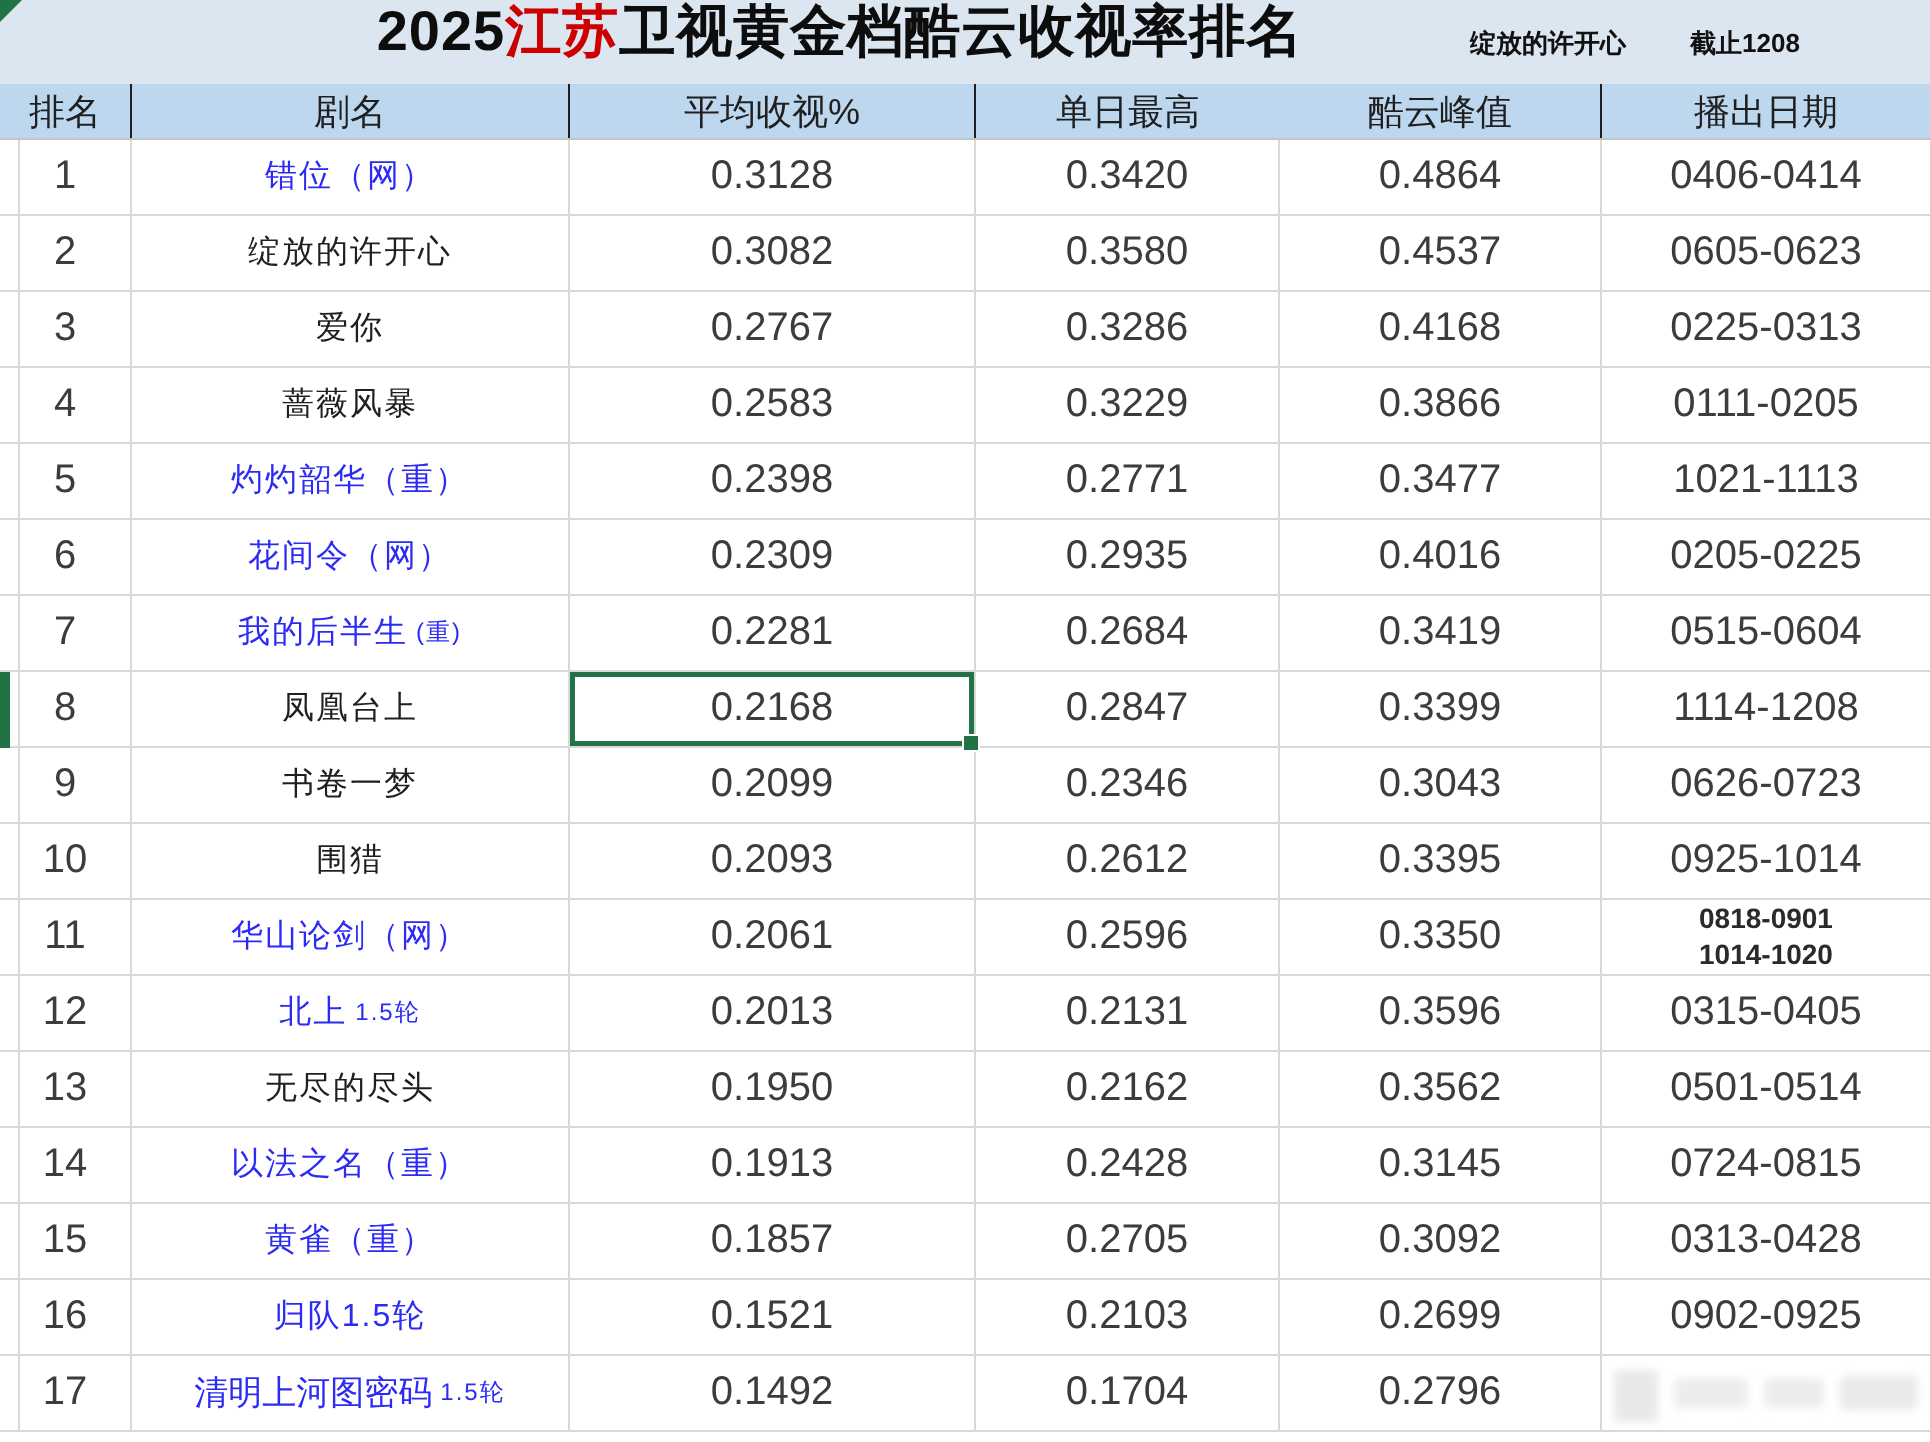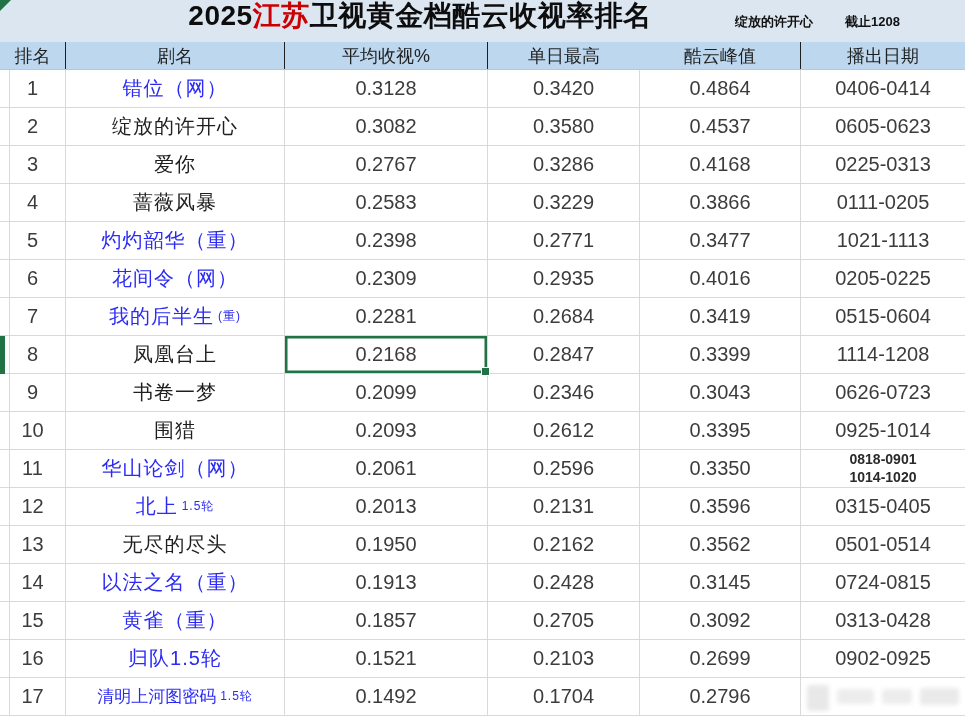--- a/index.html
+++ b/index.html
@@ -65,21 +65,21 @@
   .row{height:38px;box-sizing:border-box;}
   .cell{
     display:flex;align-items:center;justify-content:center;
     box-sizing:border-box;position:relative;
     border-right:1px solid var(--grid);
     border-bottom:1px solid var(--grid);
     font-size:20px;font-weight:300;color:var(--num);
     white-space:nowrap;overflow:visible;
   }
   .cell:last-child{border-right:none;}
-  .name{font-size:20px;color:var(--ink);font-weight:400;letter-spacing:1px;}
+  .name{font-size:16px;color:var(--ink);font-weight:400;letter-spacing:1px;}
   .name.blue{color:var(--blue);}
   .name.small{font-size:17px;letter-spacing:0;}
   .suffix{font-size:13px;margin-left:4px;font-weight:400;}
   .dates-2line{
     font-size:14px;font-weight:700;line-height:1.25;text-align:center;color:#2a2a2a;
   }
   
   .cell.selected{box-shadow:inset 0 0 0 2.5px var(--green);z-index:3;}
   .cell.selected::after{
     content:"";position:absolute;right:-3px;bottom:-3px;width:7px;height:7px;

